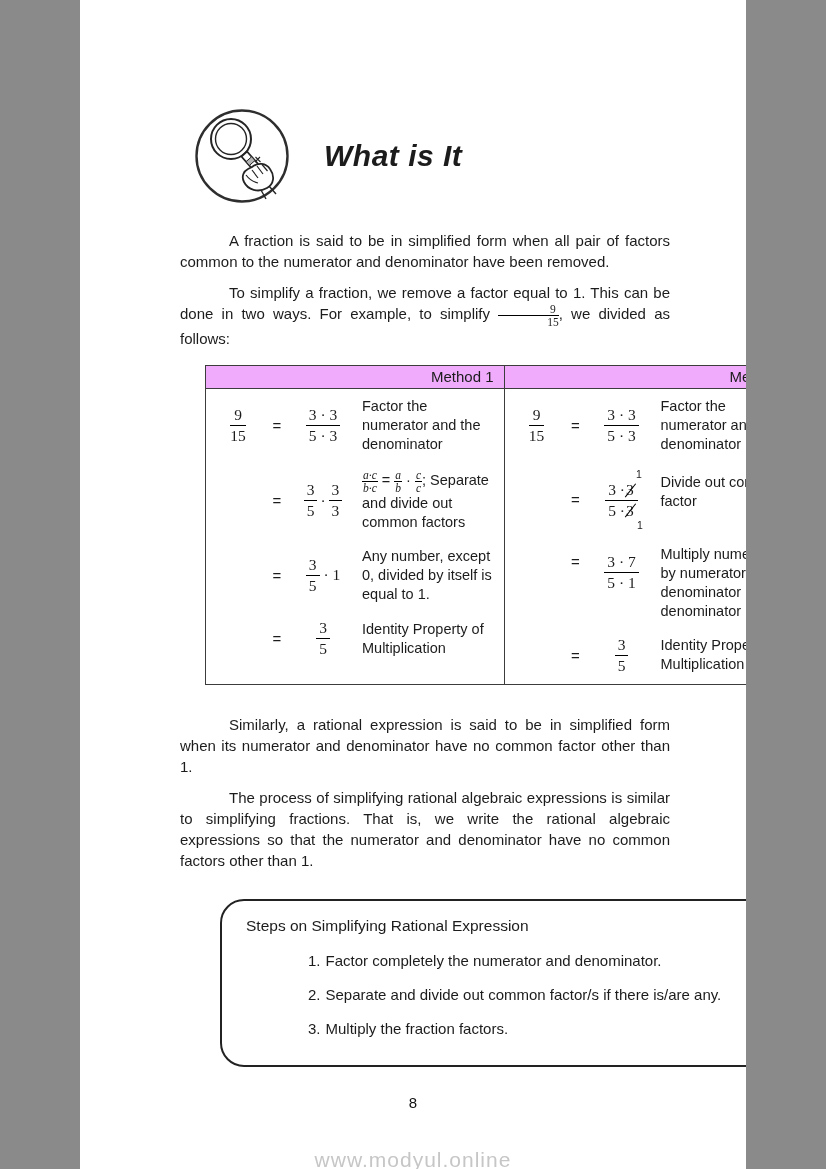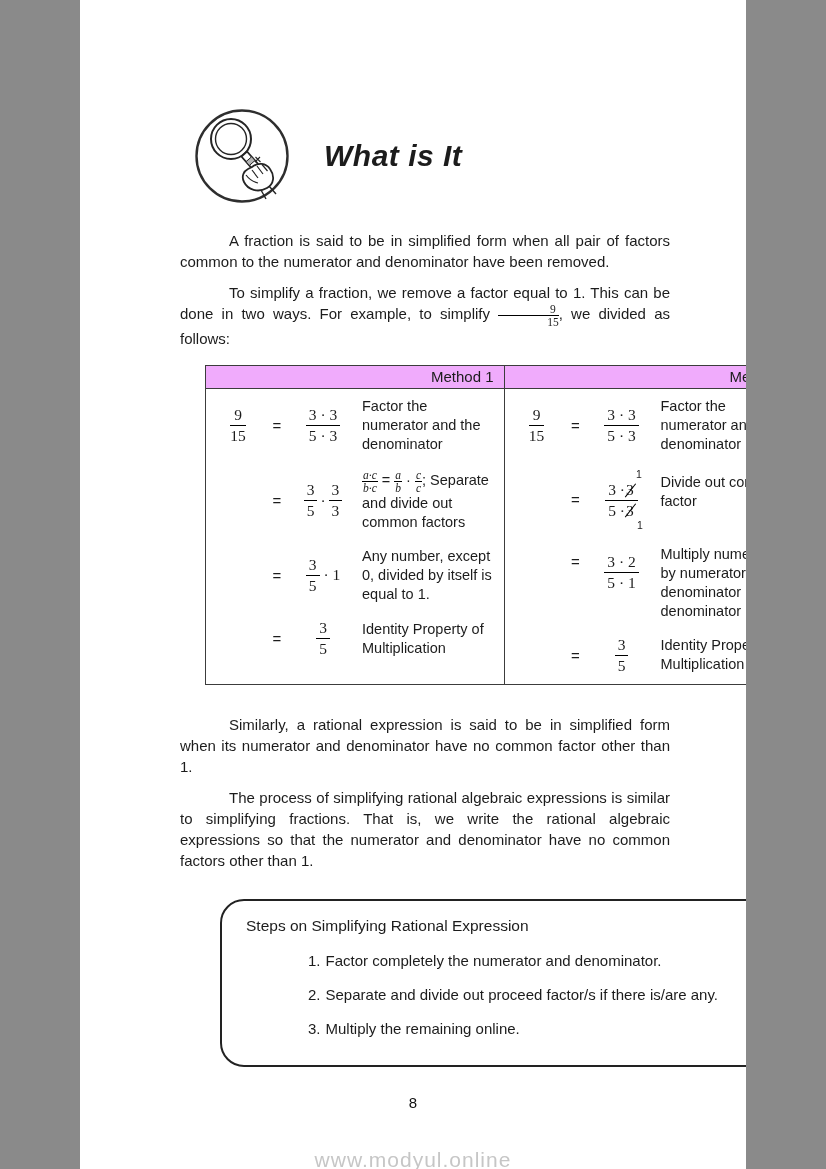--- a/index.html
+++ b/index.html
@@ -139,40 +139,40 @@
           </div>
           <div class="drow">
             <span class="lhs"></span>
             <span class="eq">=</span>
             <span class="expr num-room den-room"><span class="frac"><span class="num"><span>3 ·</span><span class="cancel"><span>3</span><span class="tag-sup">1</span></span></span><span class="den"><span>5 ·</span><span class="cancel"><span>3</span><span class="tag-sub">1</span></span></span></span></span>
             <span class="note note-top">Divide out common factor</span>
           </div>
           <div class="drow top-align">
             <span class="lhs"></span>
             <span class="eq">=</span>
-            <span class="expr"><span class="frac"><span class="num">3 · 2</span><span class="den">5 · 1</span></span></span>
+            <span class="expr"><span class="frac"><span class="num">3 · 7</span><span class="den">5 · 1</span></span></span>
             <span class="note">Multiply numerator by numerator and denominator by denominator</span>
           </div>
           <div class="drow last">
             <span class="lhs"></span>
             <span class="eq">=</span>
             <span class="expr"><span class="frac"><span class="num">3</span><span class="den">5</span></span></span>
             <span class="note">Identity Property of Multiplication</span>
           </div>
         </td>
       </tr>
     </tbody>
       </table>
 
     <p class="body-p p3">Similarly, a rational expression is said to be in simplified form when its numerator and denominator have no common factor other than 1.</p>
     <p class="body-p p4">The process of simplifying rational algebraic expressions is similar to simplifying fractions. That is, we write the rational algebraic expressions so that the numerator and denominator have no common factors other than 1.</p>
 
     <div class="steps-box">
       <div class="steps-title">Steps on Simplifying Rational Expression</div>
       <div class="step"><span class="sn">1.</span><span>Factor completely the numerator and denominator.</span></div>
-      <div class="step"><span class="sn">2.</span><span>Separate and divide out proceed factor/s if there is/are any.</span></div>
-      <div class="step"><span class="sn">3.</span><span>Multiply the remaining online.</span></div>
+      <div class="step"><span class="sn">2.</span><span>Separate and divide out common factor/s if there is/are any.</span></div>
+      <div class="step"><span class="sn">3.</span><span>Multiply the fraction factors.</span></div>
     </div>
   </div>
 
   <div class="page-num">8</div>
   <div class="watermark">www.modyul.online</div>
 </div>
 
 </body></html>

